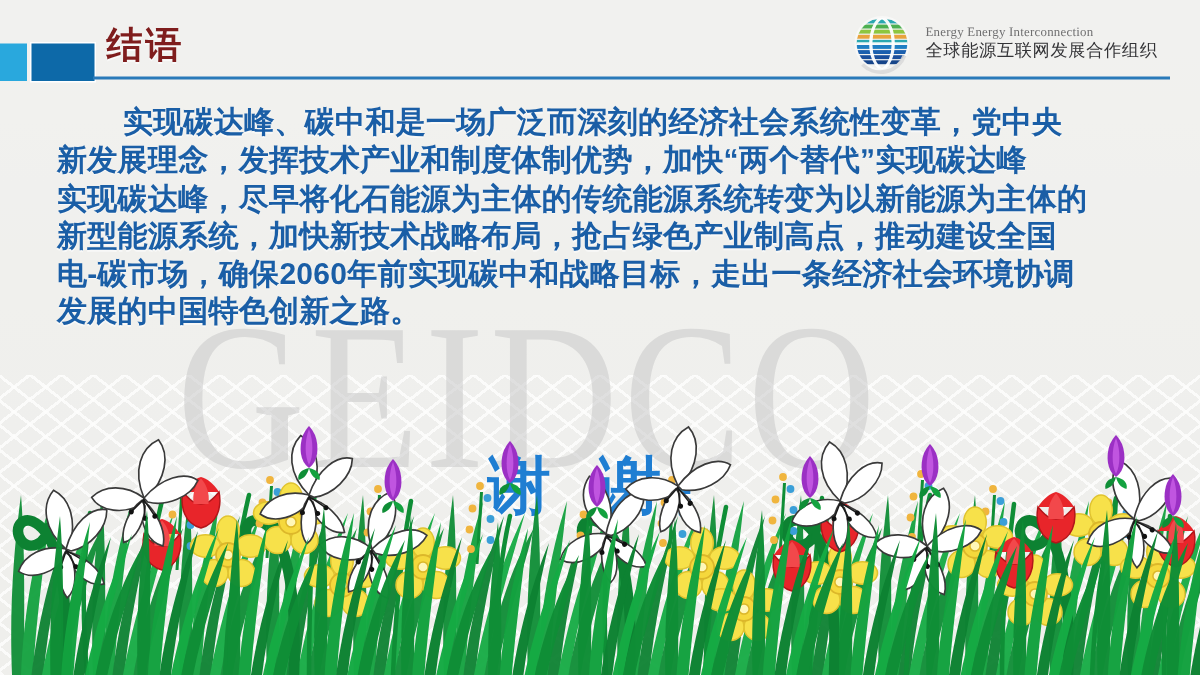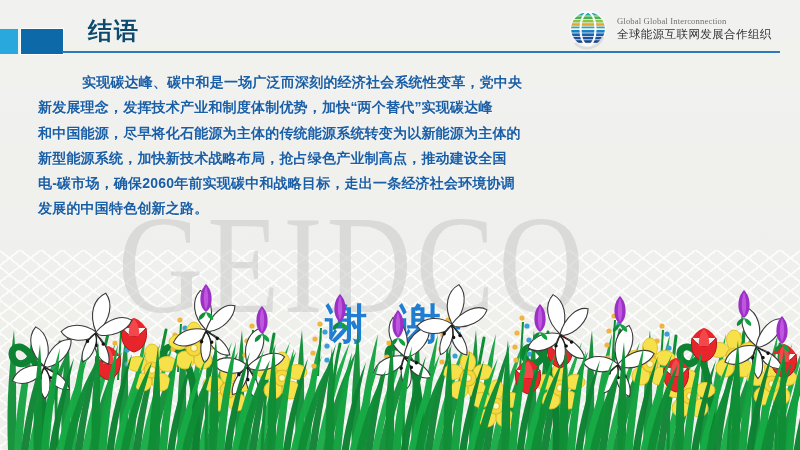--- a/index.html
+++ b/index.html
@@ -33,22 +33,22 @@
     transform:scaleY(1.18);transform-origin:left top;
     pointer-events:none;user-select:none;
   }
 
   
   .hdr-sq{position:absolute;top:29px;}
   .hdr-sq.a{left:0px;width:18px;height:25px;background:#29a8dd;}
   .hdr-sq.b{left:21px;width:42px;height:25px;background:#0d69a8;
             box-shadow:0 0 0 1px #ffffff;}
   .title{
-    position:absolute;left:88px;top:18px;
-    font-size:24px;font-weight:bold;color:#0c4a6e;
+    position:absolute;left:71px;top:18px;
+    font-size:24px;font-weight:bold;color:#7f1d1d;
     letter-spacing:2px;line-height:1.1;
     text-shadow:0 1px 0 rgba(255,255,255,.6);
   }
   .title-rule{
     position:absolute;left:62px;top:51px;width:718px;height:2px;
     background:#2a7ab9;
   }
 
   
   .logo{position:absolute;left:566px;top:6px;width:228px;height:46px;
@@ -60,21 +60,21 @@
     font-size:8.6px;color:#6f6f70;letter-spacing:.15px;white-space:nowrap;
   }
   .logo-cn{
     font-size:11.5px;font-weight:normal;color:#333336;letter-spacing:.4px;
     margin-top:2px;white-space:nowrap;
   }
 
   
   .body-text{
     position:absolute;left:38px;top:70px;width:742px;
-    font-size:14px;font-weight:bold;line-height:25.3px;
+    font-size:20px;font-weight:bold;line-height:25.3px;
     color:#1a5ea6;letter-spacing:.2px;
     text-shadow:0 1px 0 rgba(255,255,255,.55);
   }
   .body-text p{margin:0;white-space:nowrap;}
   .body-text p.first{text-indent:0;padding-left:44px;}
 
   
   .thanks{
     position:absolute;left:0;right:0;top:296px;text-align:center;
     font-size:42px;font-weight:bold;color:#1f7ed2;letter-spacing:10px;
@@ -125,29 +125,29 @@
           <rect x="2" y="33.2" width="40" height="2.6" fill="#17458a"></rect>
           <path d="M22 4.4 C12 10 12 34 22 39.6" fill="none" stroke="#ffffff" stroke-width="2.1" opacity=".95"></path>
           <path d="M22 4.4 C32 10 32 34 22 39.6" fill="none" stroke="#ffffff" stroke-width="2.1" opacity=".95"></path>
           <path d="M4.6 22 H39.4" fill="none" stroke="#ffffff" stroke-width="1.6" opacity=".9"></path>
         </g>
         <circle cx="22" cy="22" r="17.6" fill="none" stroke="#ffffff" stroke-width="1.6" opacity=".5"></circle>
         <path d="M9 36 A17 17 0 0 0 37 30" fill="none" stroke="#d8d8d8" stroke-width="2.6" opacity=".85"></path>
       </svg>
     </div>
     <div class="logo-text">
-      <div class="logo-en">Global Global Interconnection</div>
+      <div class="logo-en">Energy Energy Interconnection</div>
       <div class="logo-cn">全球能源互联网发展合作组织</div>
     </div>
   </div>
 
   <div class="body-text">
     <p class="first">实现碳达峰、碳中和是一场广泛而深刻的经济社会系统性变革，党中央</p>
     <p>新发展理念，发挥技术产业和制度体制优势，加快“两个替代”实现碳达峰</p>
-    <p>和中国能源，尽早将化石能源为主体的传统能源系统转变为以新能源为主体的</p>
+    <p>实现碳达峰，尽早将化石能源为主体的传统能源系统转变为以新能源为主体的</p>
     <p>新型能源系统，加快新技术战略布局，抢占绿色产业制高点，推动建设全国</p>
     <p>电-碳市场，确保2060年前实现碳中和战略目标，走出一条经济社会环境协调</p>
     <p>发展的中国特色创新之路。</p>
   </div>
 
   <div class="thanks">谢 谢!</div>
 
   <div class="flowers">
     <svg viewBox="0 0 800 190" preserveAspectRatio="none" aria-hidden="true">
       <defs>

